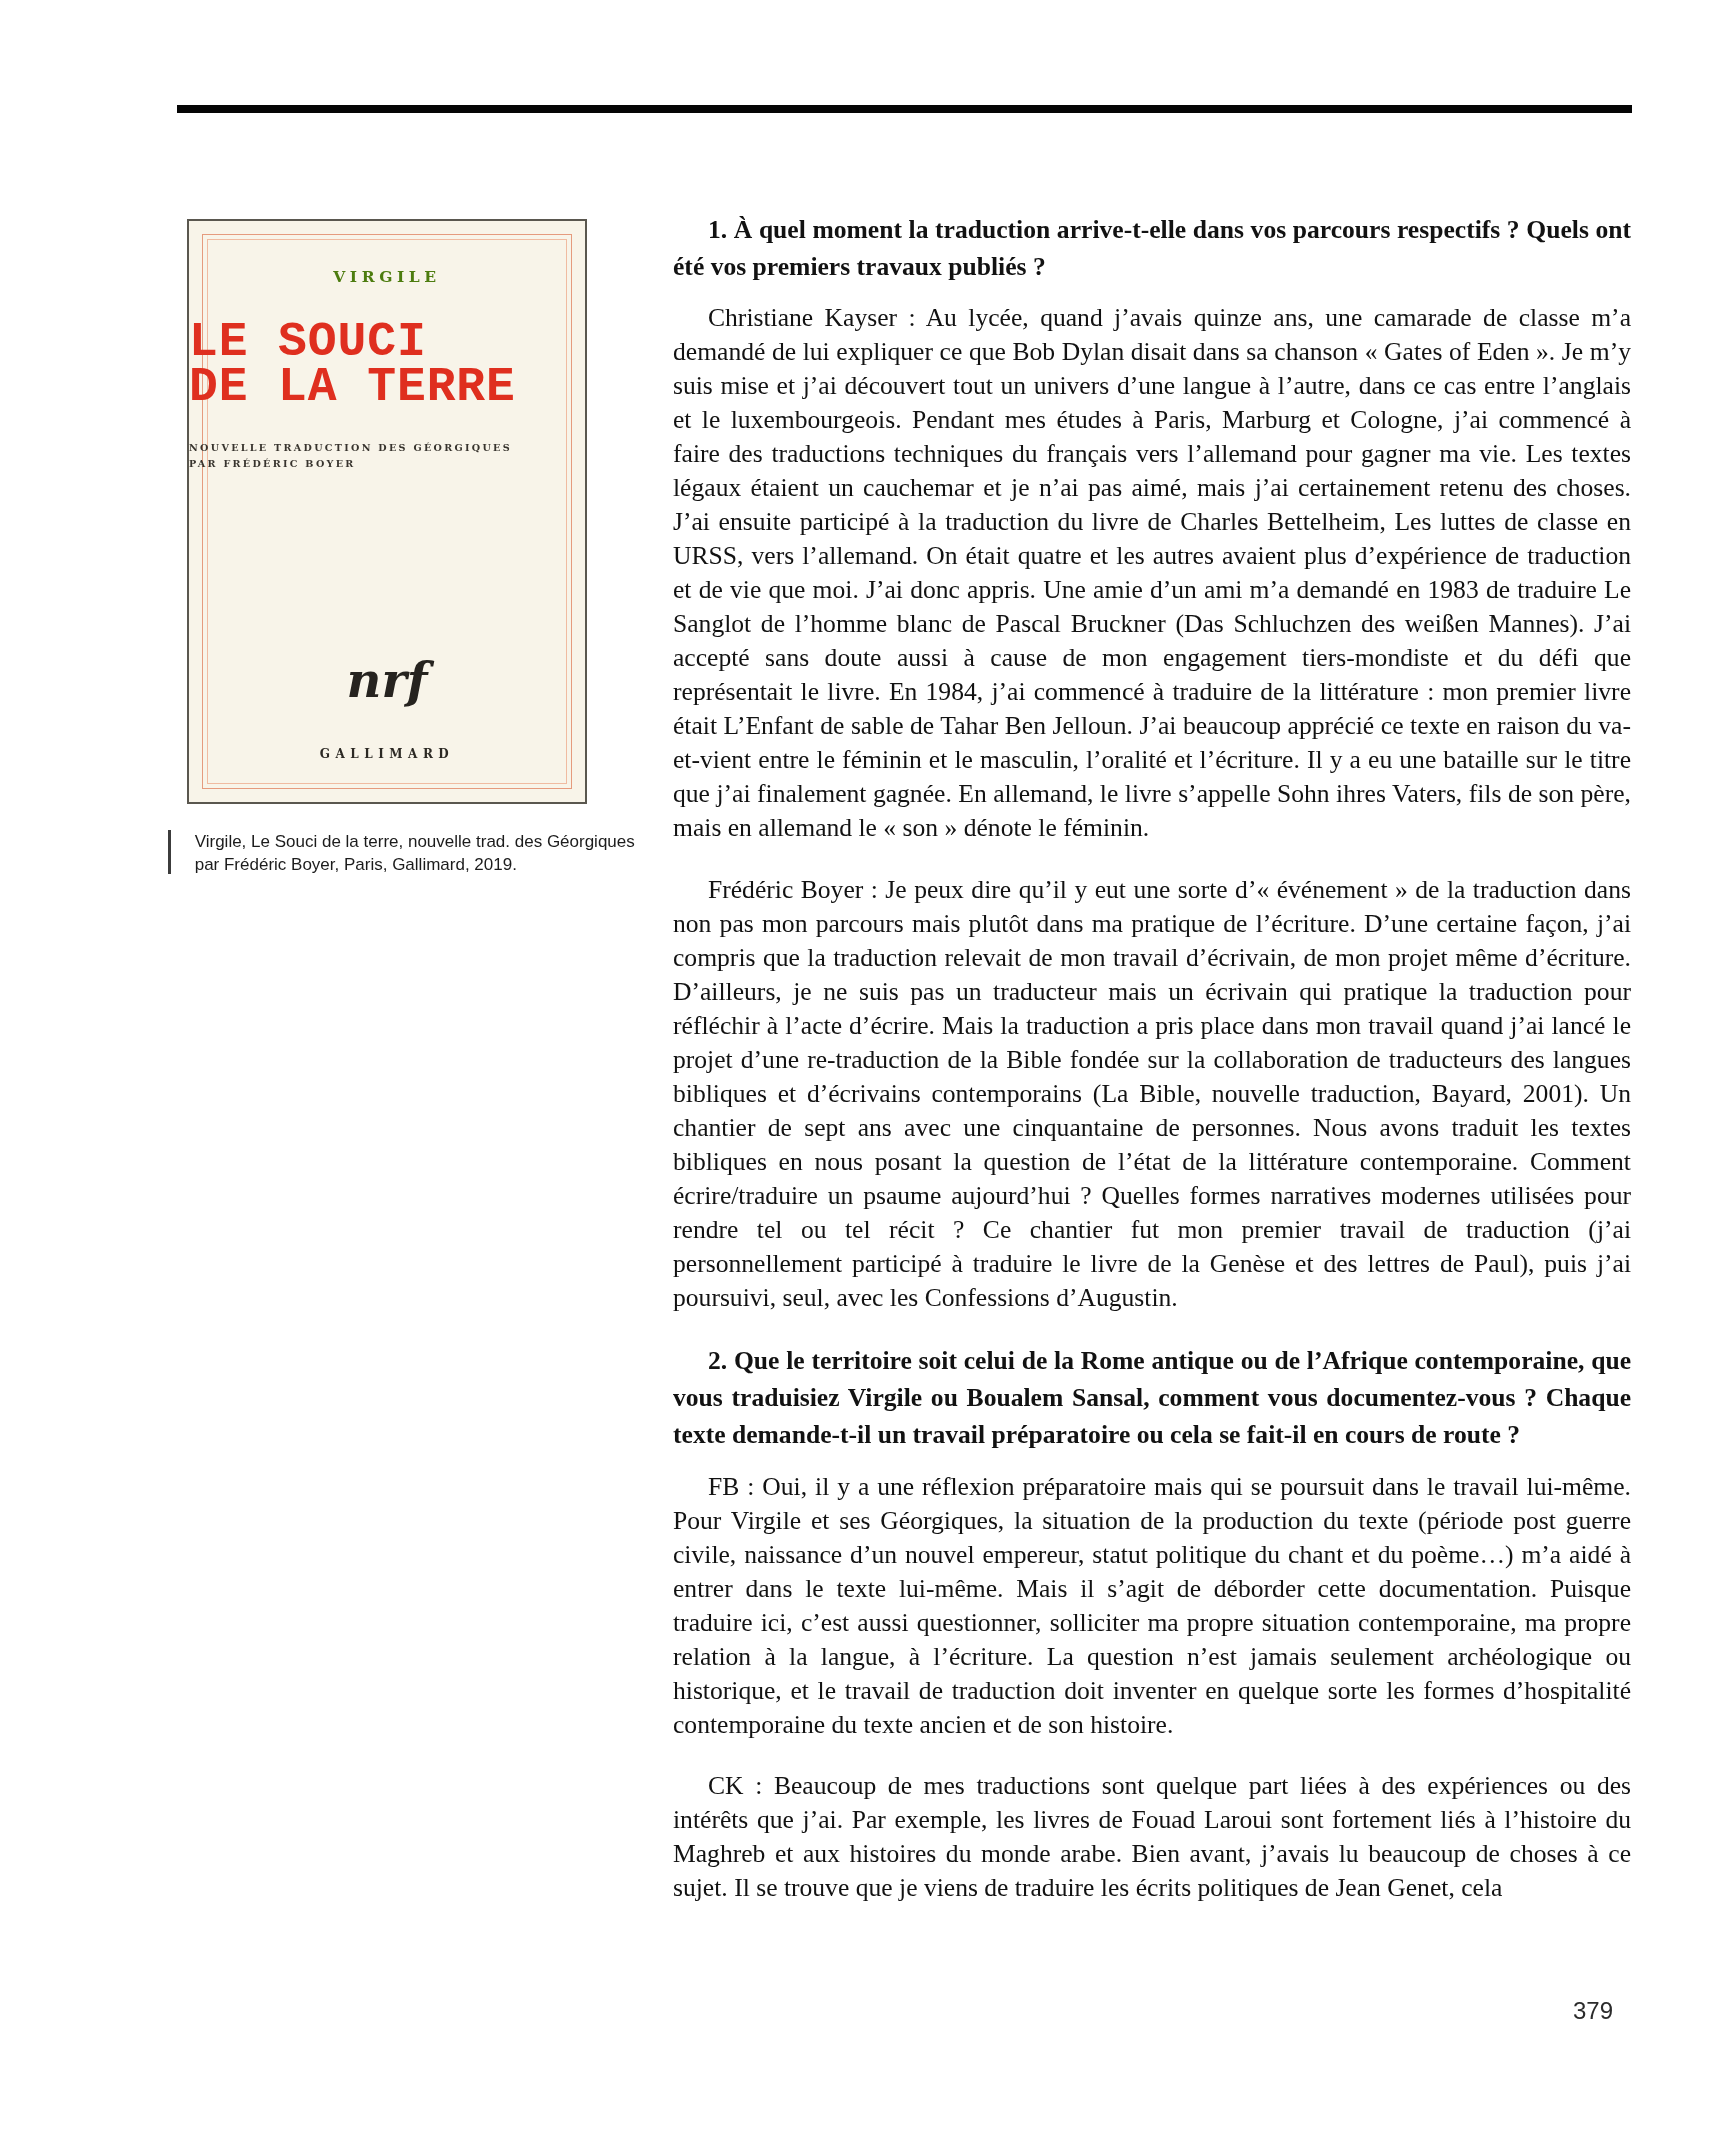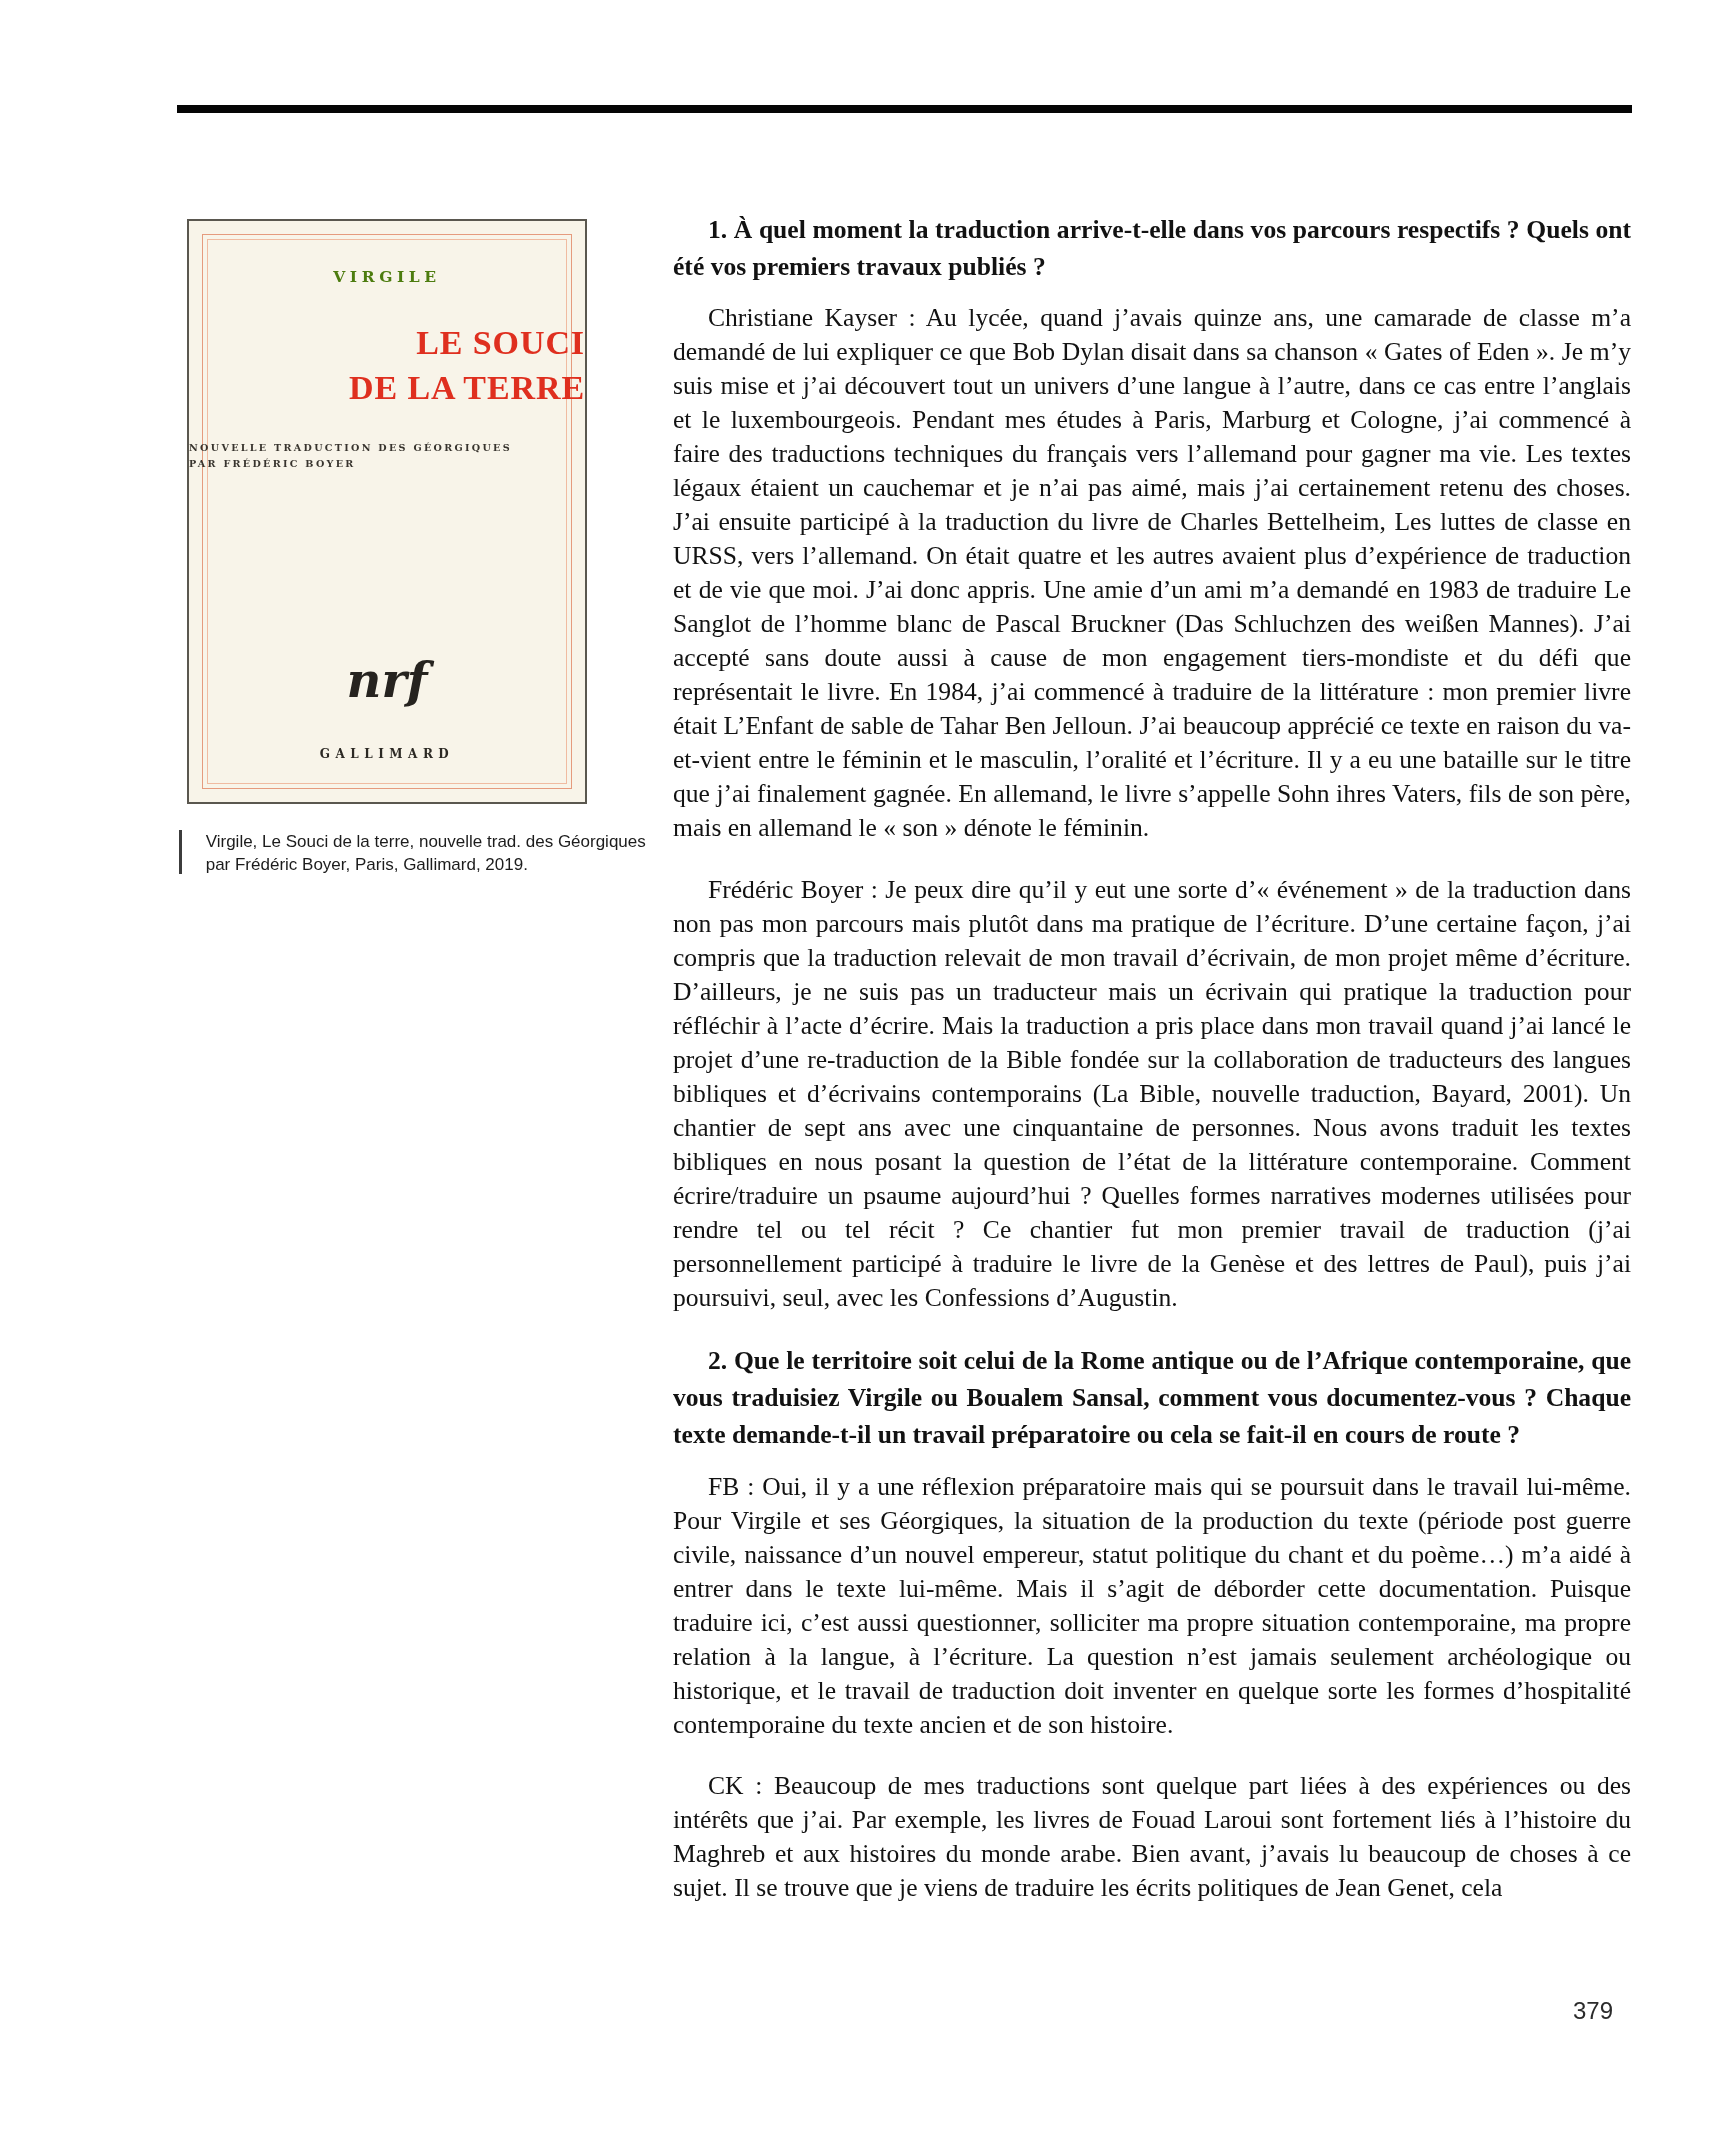--- a/index.html
+++ b/index.html
@@ -10,34 +10,34 @@
   
   .book-cover{position:absolute;left:187px;top:219px;width:400px;height:585px;
               background:#f8f4e9;border:2.7px solid #5a574f;box-sizing:border-box;}
   .frame-outer{position:absolute;left:12.8px;top:12.8px;right:12.8px;bottom:12.8px;
                border:1.8px solid #e59b7e;}
   .frame-inner{position:absolute;left:4.6px;top:4.6px;right:4.6px;bottom:4.6px;
                border:1.8px solid #f0bba1;}
   .cover-author{position:absolute;left:0;right:0;top:46px;text-align:center;
                 font-family:"DejaVu Serif", serif;font-weight:700;font-size:15.5px;
                 letter-spacing:4.6px;color:#4d7c0f;}
-  .cover-title{position:absolute;left:0;right:0;top:99px;text-align:right;
-               font-family:Liberation Serif, serif;font-weight:700;font-size:34px;
+  .cover-title{position:absolute;left:0;right:0;top:99px;text-align:left;
+               font-family:Liberation Mono, monospace;font-weight:700;font-size:48px;
                line-height:45px;letter-spacing:0.9px;}
   .cover-subtitle{position:absolute;left:0;right:0;top:219px;
                   font-family:"DejaVu Serif", serif;font-weight:700;font-size:9.6px;
                   line-height:16.4px;letter-spacing:2.3px;color:#38342e;}
   .cover-logo{position:absolute;left:0;right:0;top:431px;text-align:center;
               font-family:"DejaVu Serif", serif;font-style:italic;font-weight:700;
               font-size:48px;color:#26231f;}
   .cover-publisher{position:absolute;left:0;right:0;top:526px;text-align:center;
                    font-family:"DejaVu Serif", serif;font-weight:700;font-size:12px;
                    letter-spacing:5.5px;color:#2c2924;}
 
-  .figure-caption{position:absolute;left:179px;top:830px;width:493px;display:flex;}
+  .figure-caption{position:absolute;left:168px;top:830px;width:493px;display:flex;}
   .caption-bar{width:2.7px;height:44px;background:#3c3c3c;flex:0 0 2.7px;}
   .caption-text{margin-left:24px;font-family:"Liberation Sans", sans-serif;
                 font-size:17px;line-height:23px;color:#1c1c1c;}
 
   
   .text-col{position:absolute;left:673px;top:211px;width:958px;
             font-size:25.6px;line-height:34px;text-align:justify;color:#121212;}
   .text-col p{margin:0;text-indent:35px;}
   .text-col p.question{font-weight:700;line-height:37px;margin-bottom:16.4px;}
   .text-col p.question:not(:first-child){}

